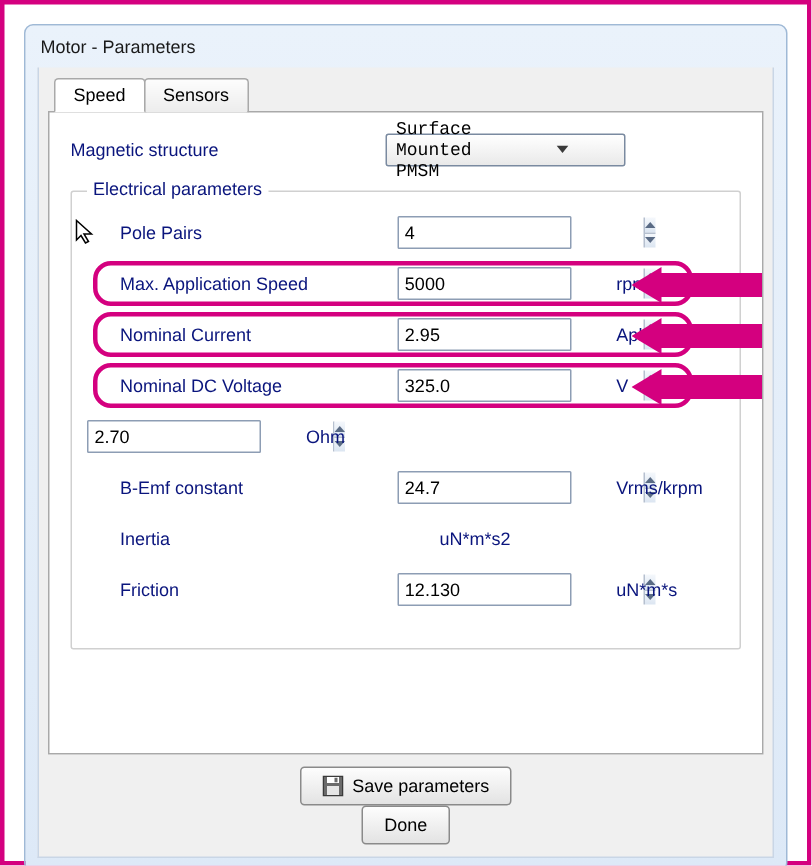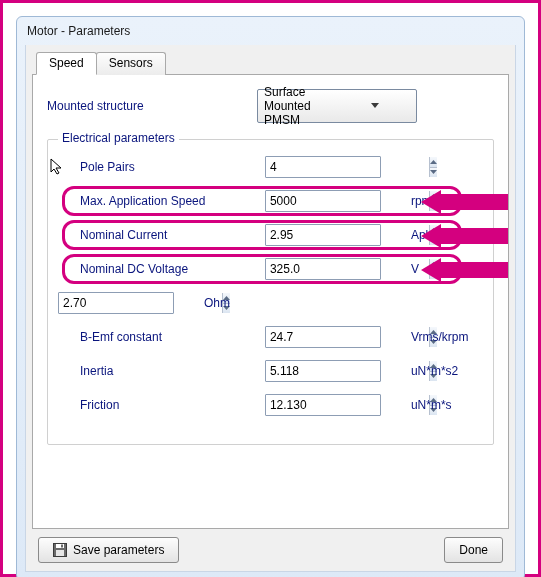--- a/index.html
+++ b/index.html
@@ -86,26 +86,27 @@
     display:flex;
     align-items:center;
     margin-bottom:16px;
   }
   .bluelabel { color:#0a157d; }
   .top-label { width: 210px; }
   .combo {
     display:flex;
     align-items:center;
     width:160px;
-    height:34px;
+    height:22px;
     border:1px solid #7a8aa0;
     background: linear-gradient(#fff,#e9e9e9);
     border-radius:2px;
     padding: 0 4px 0 6px;
     font-size:12px;
+    font-family:Liberation Mono, monospace;
   }
   .combo span { flex:1; }
   .combo .caret {
     width:14px;
     text-align:center;
   }
   .combo .caret svg { display:block; margin:auto; }
 
   .fieldset {
     border:1px solid #d0d0d0;
@@ -195,20 +196,21 @@
     height:24px;
     z-index:6;
     pointer-events:none;
   }
 
   .button-bar {
     display:flex;
     justify-content:space-between;
     align-items:center;
     padding: 8px 6px 0 6px;
+    flex-direction: column;
   }
   .btn {
     height:26px;
     padding: 0 14px;
     border:1px solid #8a8a8a;
     border-radius:3px;
     background: linear-gradient(#fdfdfd,#e3e3e3);
     font-size:12px;
     font-family:inherit;
     display:flex;
@@ -228,21 +230,21 @@
     <div class="client">
 
       <div class="tabs">
         <div class="tab active">Speed</div>
         <div class="tab">Sensors</div>
       </div>
 
       <div class="tab-panel">
 
         <div class="row-top">
-          <div class="bluelabel top-label">Mounted structure</div>
+          <div class="bluelabel top-label">Magnetic structure</div>
           <div class="combo">
             <span>Surface Mounted PMSM</span>
             <span class="caret">
               <svg width="8" height="6">
                   <path d="M0 0 L8 0 L4 5 Z" fill="#3a3a3a"></path>
                 </svg>
             </span>
           </div>
         </div>
 
@@ -367,35 +369,20 @@
                       <path d="M0 0 L7 0 L3.5 4 Z" fill="#5a6b85"></path>
                     </svg>
                   </div>
               </div>
             </div>
             <div class="unit">Vrms/krpm</div>
           </div>
 
           <div class="param-row">
             <div class="param-label">Inertia</div>
-            <div class="spin">
-              <input value="5.118" style="">
-              <div class="spinbtns">
-                <div class="sb">
-                    <svg width="7" height="4">
-                      <path d="M3.5 0 L7 4 L0 4 Z" fill="#5a6b85"></path>
-                    </svg>
-                  </div>
-                <div class="sb">
-                    <svg width="7" height="4">
-                      <path d="M0 0 L7 0 L3.5 4 Z" fill="#5a6b85"></path>
-                    </svg>
-                  </div>
-              </div>
-            </div>
             <div class="unit">uN*m*s2</div>
           </div>
 
           <div class="param-row">
             <div class="param-label">Friction</div>
             <div class="spin">
               <input value="12.130" style="">
               <div class="spinbtns">
                 <div class="sb">
                     <svg width="7" height="4">

